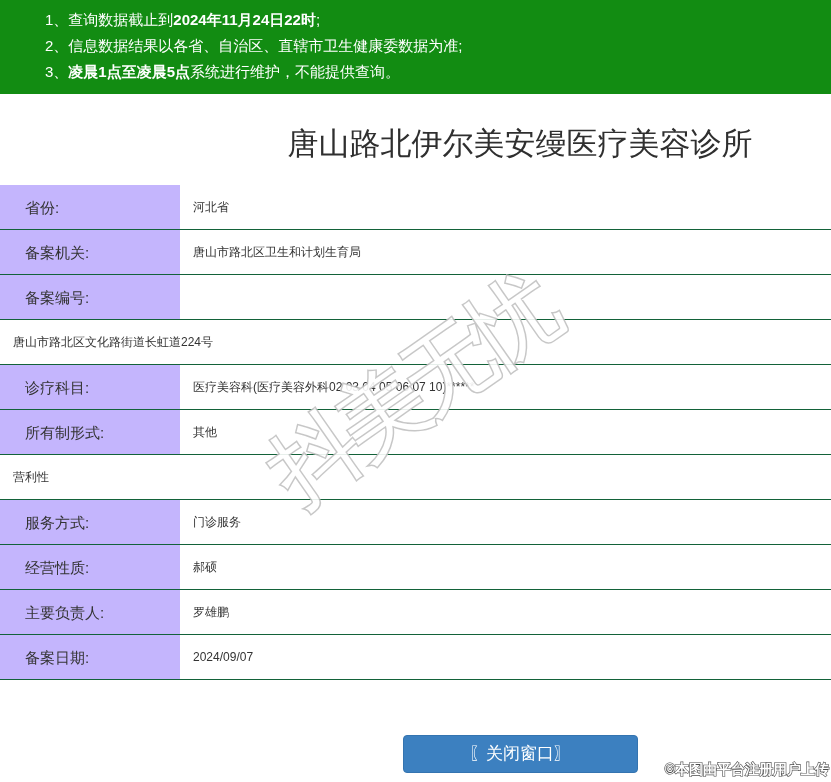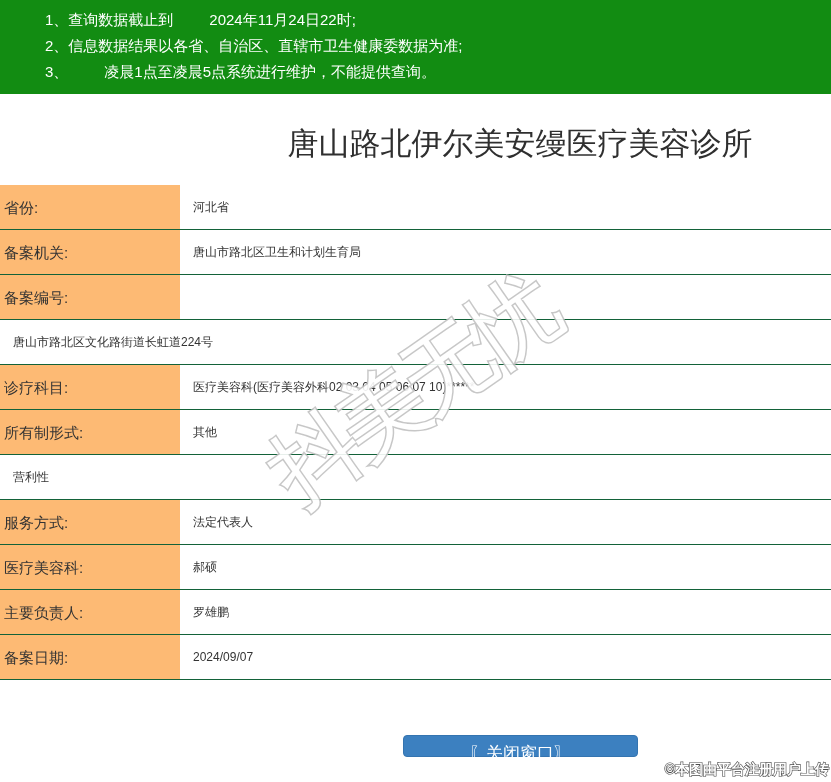--- a/index.html
+++ b/index.html
@@ -18,21 +18,21 @@
     width: 1040px;
     background: #128c12;
     padding: 7px 0 9px 45px;
   }
   .notice-line {
     color: #ffffff;
     font-size: 15px;
     line-height: 26px;
     white-space: nowrap;
   }
-  .notice-line .seg-bold { font-weight: 400; margin-left: 36px; }
+  .notice-line .seg-bold { font-weight: 700; }
 
   
   .page-title {
     margin-top: 30px;
     width: 1040px;
     text-align: center;
     font-size: 31px;
     font-weight: 400;
     color: #2f2f2f;
     line-height: 40px;
@@ -41,41 +41,41 @@
   
   .info-table { margin-top: 21px; width: 1040px; }
   .info-row {
     display: flex;
     height: 45px;
     border-bottom: 1px solid #136239;
     background: #ffffff;
   }
   .info-label {
     width: 180px;
-    background: #fdba74;
-    padding-left: 4px;
+    background: #c4b5fd;
+    padding-left: 25px;
     font-size: 15px;
     line-height: 45px;
     color: #333;
     flex: none;
   }
   .info-value {
     padding-left: 13px;
     font-size: 12px;
     line-height: 45px;
     color: #333;
     white-space: nowrap;
   }
 
   
   .button-row { margin-top: 55px; width: 1040px; text-align: center; }
   .close-btn {
     display: inline-block;
     width: 235px;
-    height: 22px;
+    height: 38px;
     background: #3c80c0;
     border: 1px solid #3474b0;
     border-radius: 4px;
     color: #ffffff;
     font-size: 17px;
     line-height: 36px;
     text-align: center;
     cursor: pointer;
     font-family: "Liberation Sans", "DejaVu Sans", sans-serif;
   }
@@ -153,24 +153,24 @@
     </div>
     <div class="info-row">
       <div class="info-label">所有制形式:</div>
       <div class="info-value">其他</div>
     </div>
     <div class="info-row">
       <div class="info-value">营利性</div>
     </div>
     <div class="info-row">
       <div class="info-label">服务方式:</div>
-      <div class="info-value">法定代表人</div>
+      <div class="info-value">门诊服务</div>
     </div>
     <div class="info-row">
-      <div class="info-label">医疗美容科:</div>
+      <div class="info-label">经营性质:</div>
       <div class="info-value">郝硕</div>
     </div>
     <div class="info-row">
       <div class="info-label">主要负责人:</div>
       <div class="info-value">罗雄鹏</div>
     </div>
     <div class="info-row">
       <div class="info-label">备案日期:</div>
       <div class="info-value">2024/09/07</div>
     </div>

